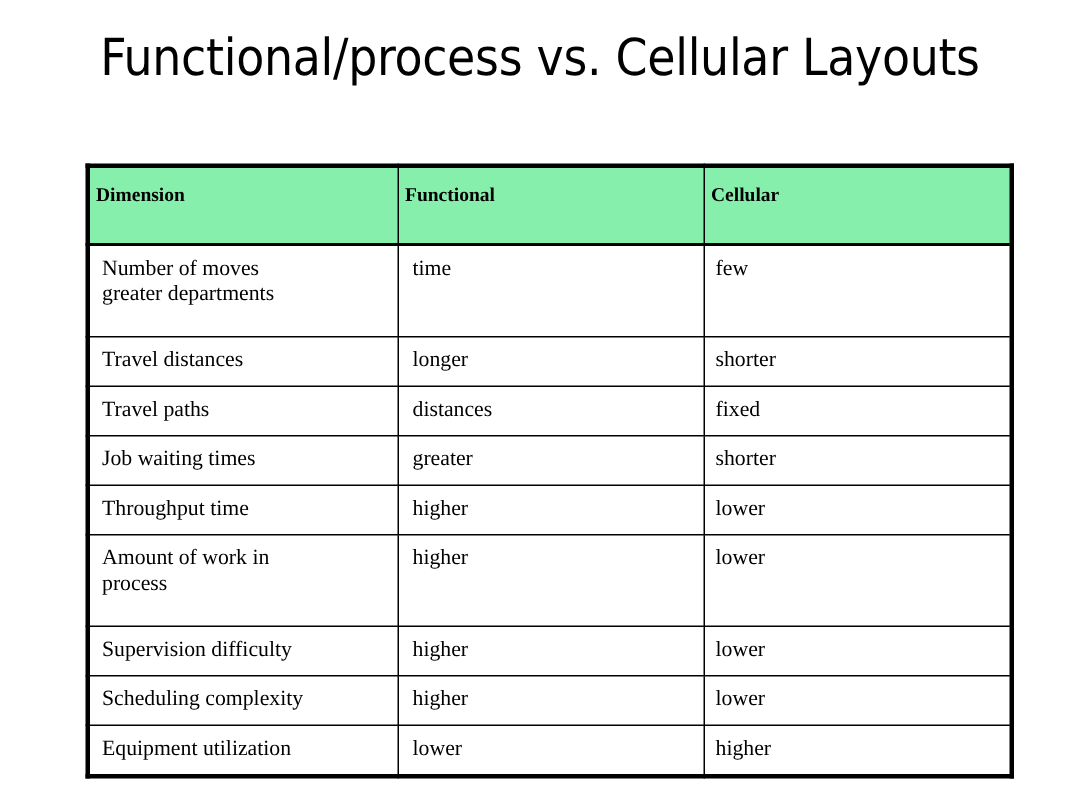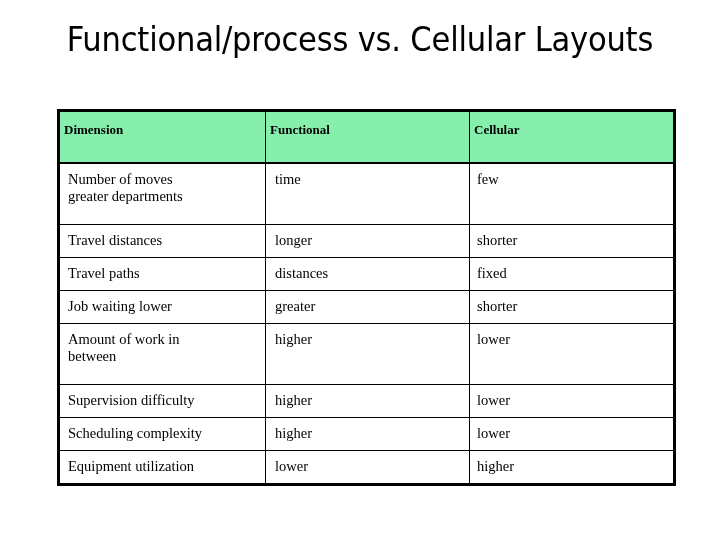--- a/index.html
+++ b/index.html
@@ -131,28 +131,33 @@
             <td class="col-dim">Travel distances</td>
             <td class="col-fun">longer</td>
             <td class="col-cel">shorter</td>
           </tr>
           <tr class="short">
             <td class="col-dim">Travel paths</td>
             <td class="col-fun">distances</td>
             <td class="col-cel">fixed</td>
           </tr>
           <tr class="short">
-            <td class="col-dim">Job waiting lower</td>
+            <td class="col-dim">Job waiting times</td>
             <td class="col-fun">greater</td>
             <td class="col-cel">shorter</td>
+          </tr>
+          <tr class="short">
+            <td class="col-dim">Throughput time</td>
+            <td class="col-fun">higher</td>
+            <td class="col-cel">lower</td>
           </tr>
           <tr class="tall">
             <td class="col-dim">
               <span class="cellline">Amount of work in</span>
-              <span class="cellline">between</span>
+              <span class="cellline">process</span>
             </td>
             <td class="col-fun">higher</td>
             <td class="col-cel">lower</td>
           </tr>
           <tr class="short">
             <td class="col-dim">Supervision difficulty</td>
             <td class="col-fun">higher</td>
             <td class="col-cel">lower</td>
           </tr>
           <tr class="short">

